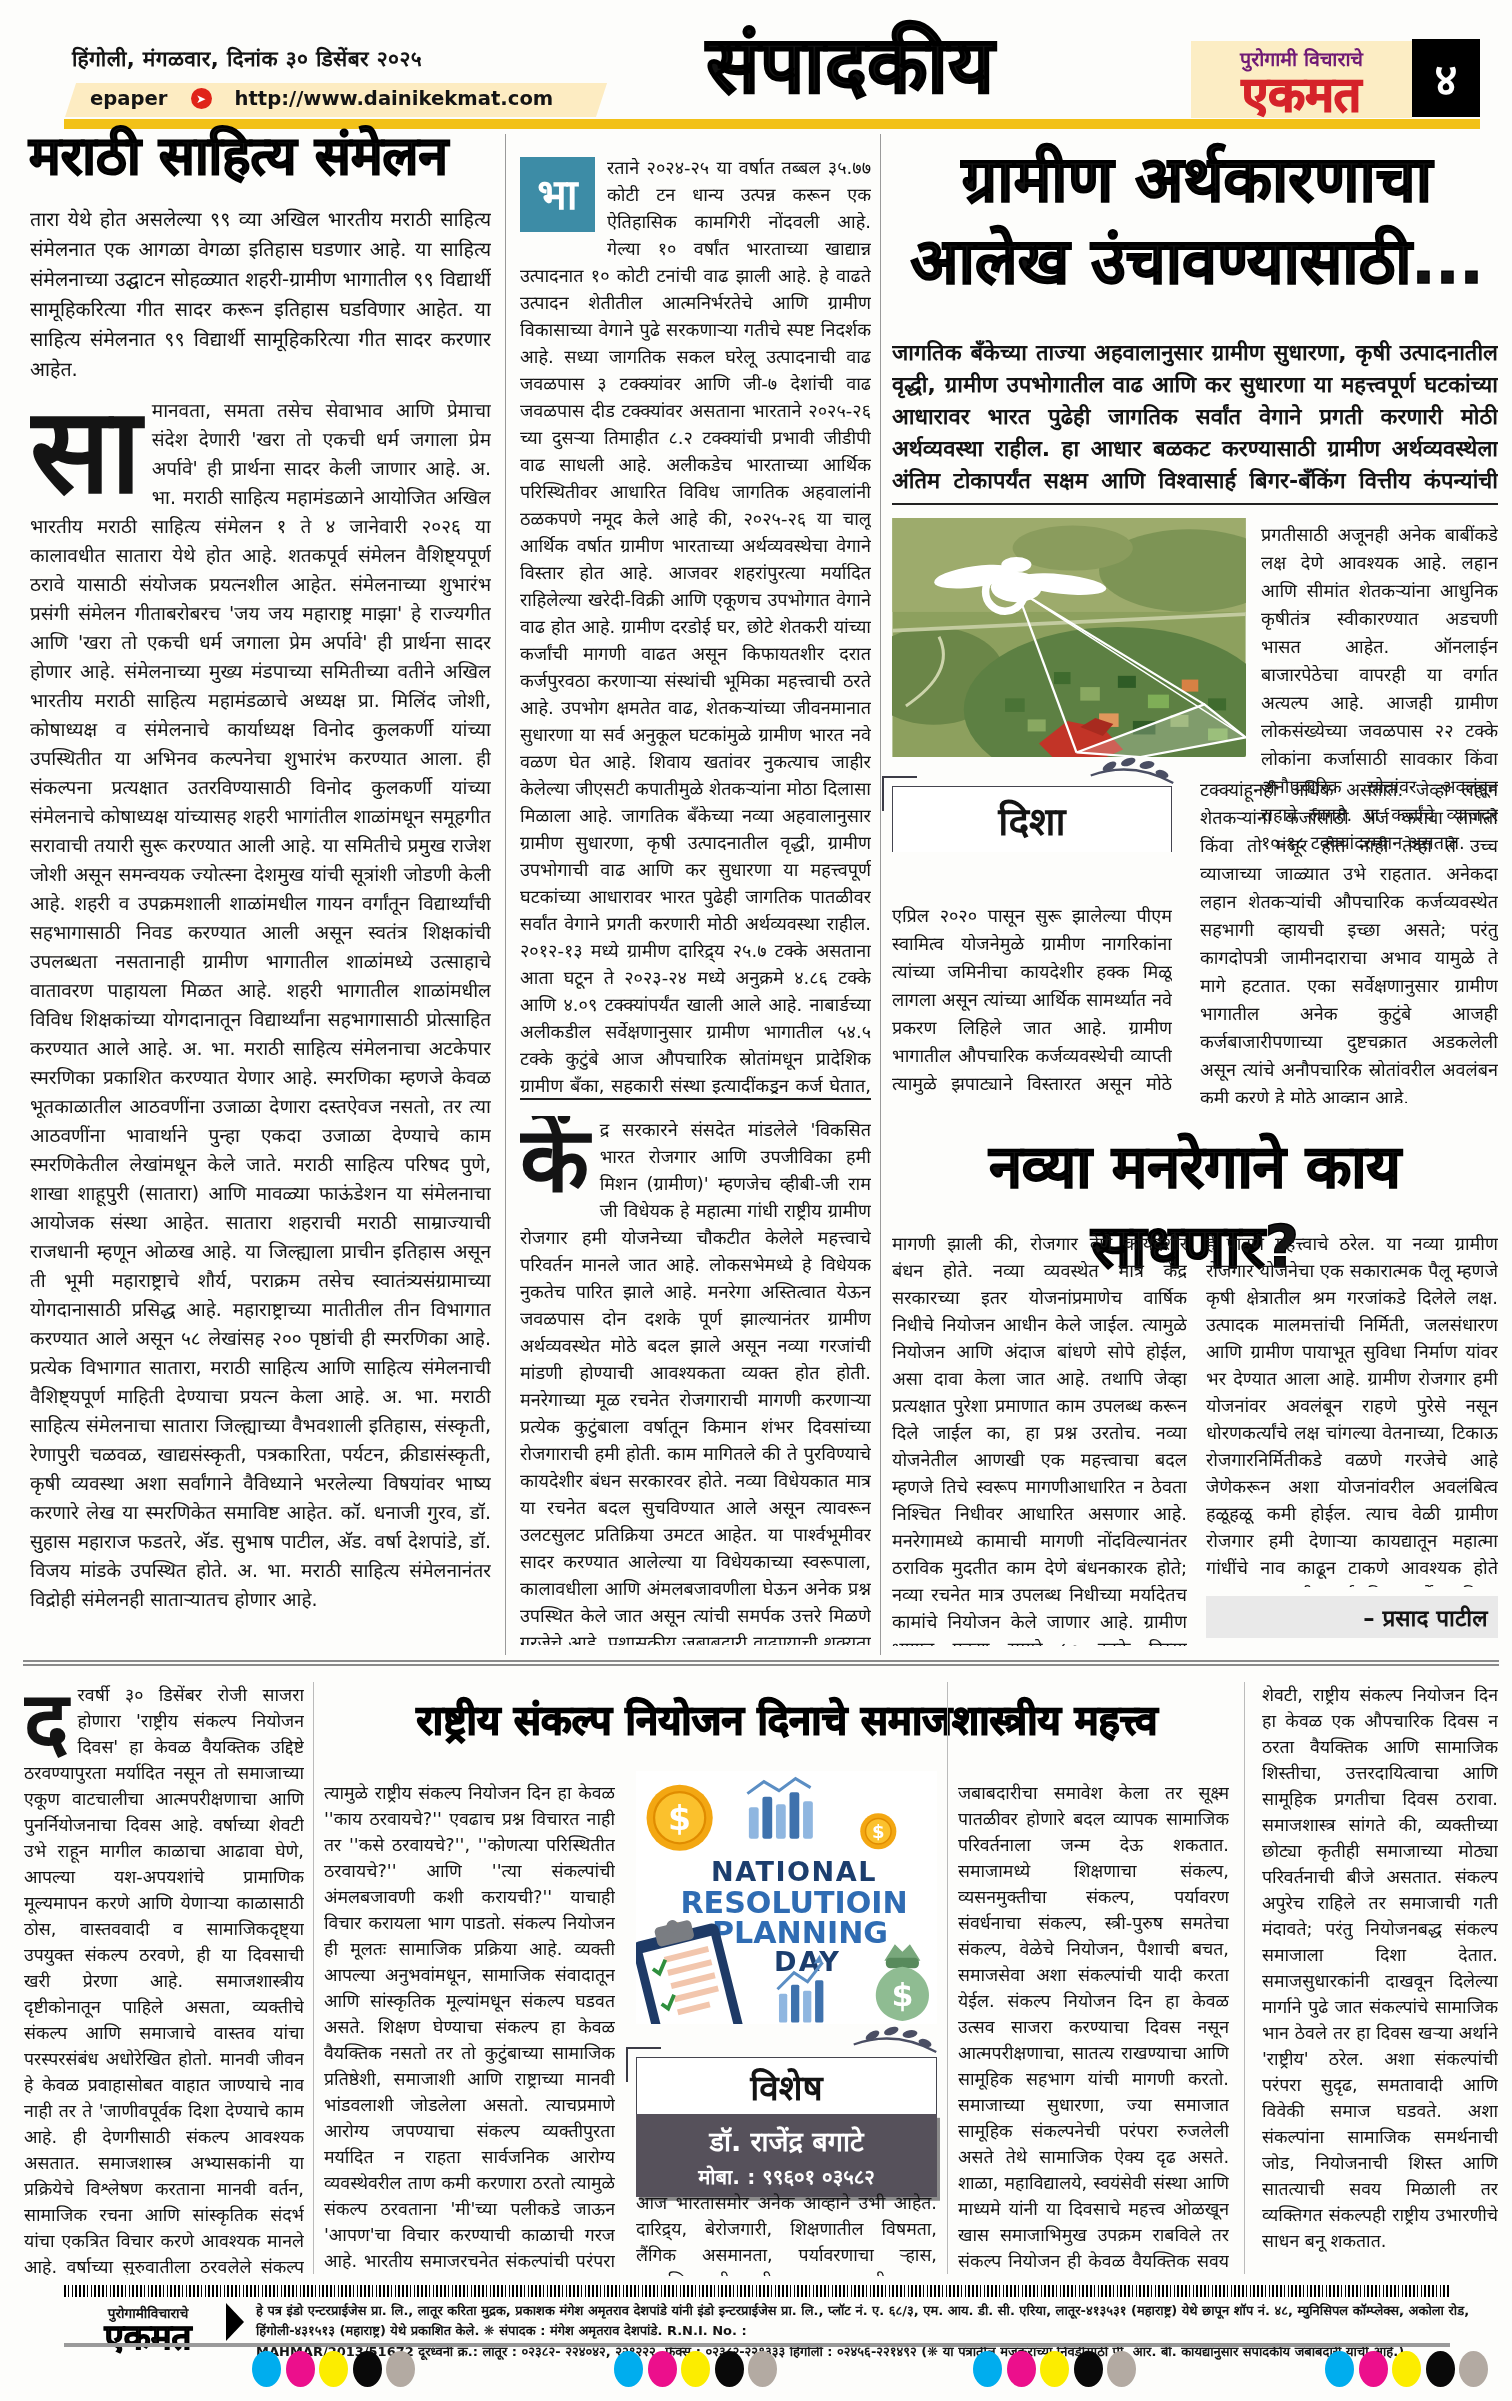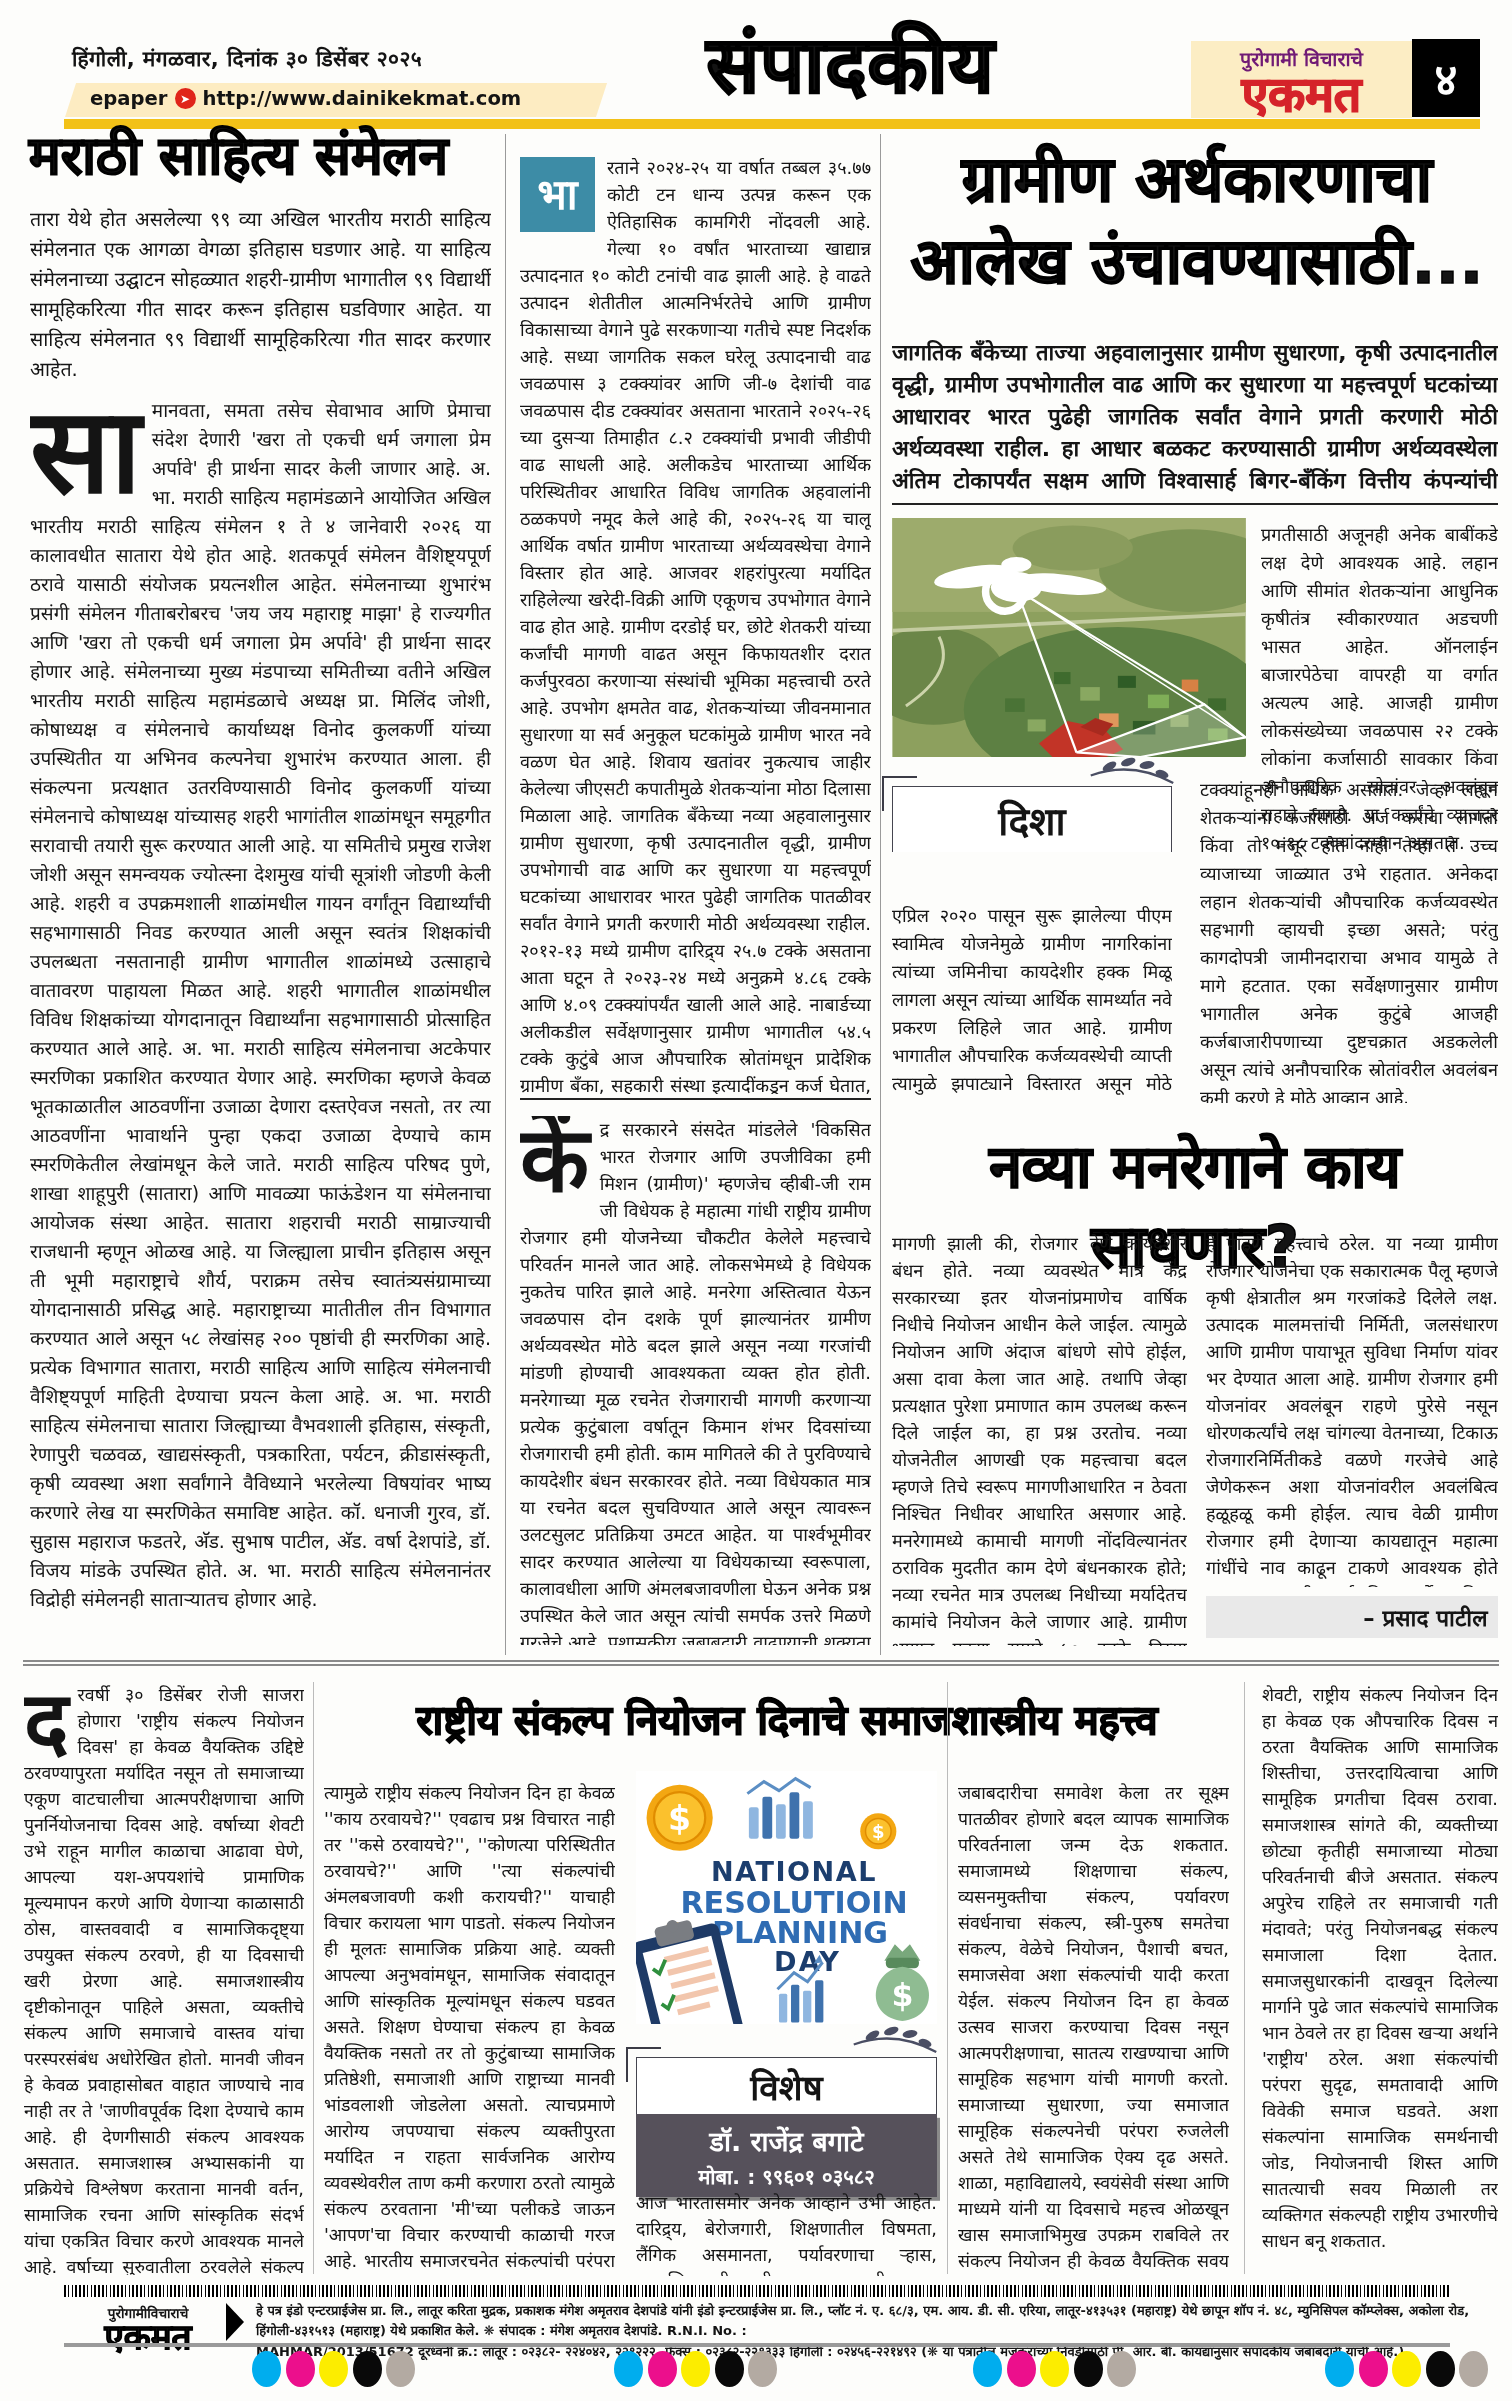--- a/index.html
+++ b/index.html
@@ -3,21 +3,21 @@
 <meta charset="utf-8">
 <style>
   html,body{margin:0;padding:0;}
   body{width:1512px;height:2401px;position:relative;background:#fdfdfb;color:#141414;
        font-family:"DejaVu Sans","Liberation Sans",sans-serif;overflow:hidden;}
   .abs{position:absolute;}
   
   .dateline{left:72px;top:44px;font-size:21px;font-weight:600;letter-spacing:0.4px;}
   .epaper-strip{left:65px;top:83px;width:531px;height:34px;background:#fdecc2;
                 transform:skewX(-18deg);transform-origin:bottom left;}
-  .epaper-line{left:90px;top:87px;font-size:19.6px;font-weight:600;display:flex;align-items:center;gap:7px;}
+  .epaper-line{left:90px;top:87px;font-size:19.6px;font-weight:600;display:flex;align-items:center;gap:23px;}
   .epaper-ico{width:21px;height:21px;border-radius:50%;background:#e02419;color:#fff;display:inline-flex;
               align-items:center;justify-content:center;font-size:12px;}
   .section-title{left:636px;top:9px;width:429px;text-align:center;font-size:78px;font-weight:900;
                  -webkit-text-stroke:2.3px #000;letter-spacing:0.8px;}
   .masthead-box{left:1191px;top:41px;width:221px;height:77px;background:#fcedc4;text-align:center;}
   .masthead-tagline{color:#701a75;font-size:19.6px;font-weight:800;margin-top:3.8px;}
   .masthead-name{color:#d5232a;font-size:48px;font-weight:900;line-height:.95;-webkit-text-stroke:1.5px #d5232a;}
   .pageno-box{left:1412px;top:39px;width:68px;height:78px;background:#000;color:#fff;display:flex;
               align-items:center;justify-content:center;font-size:44px;font-weight:700;}
   .gold-bar{left:64px;top:119px;width:1416px;height:9.8px;background:#f2c118;}

